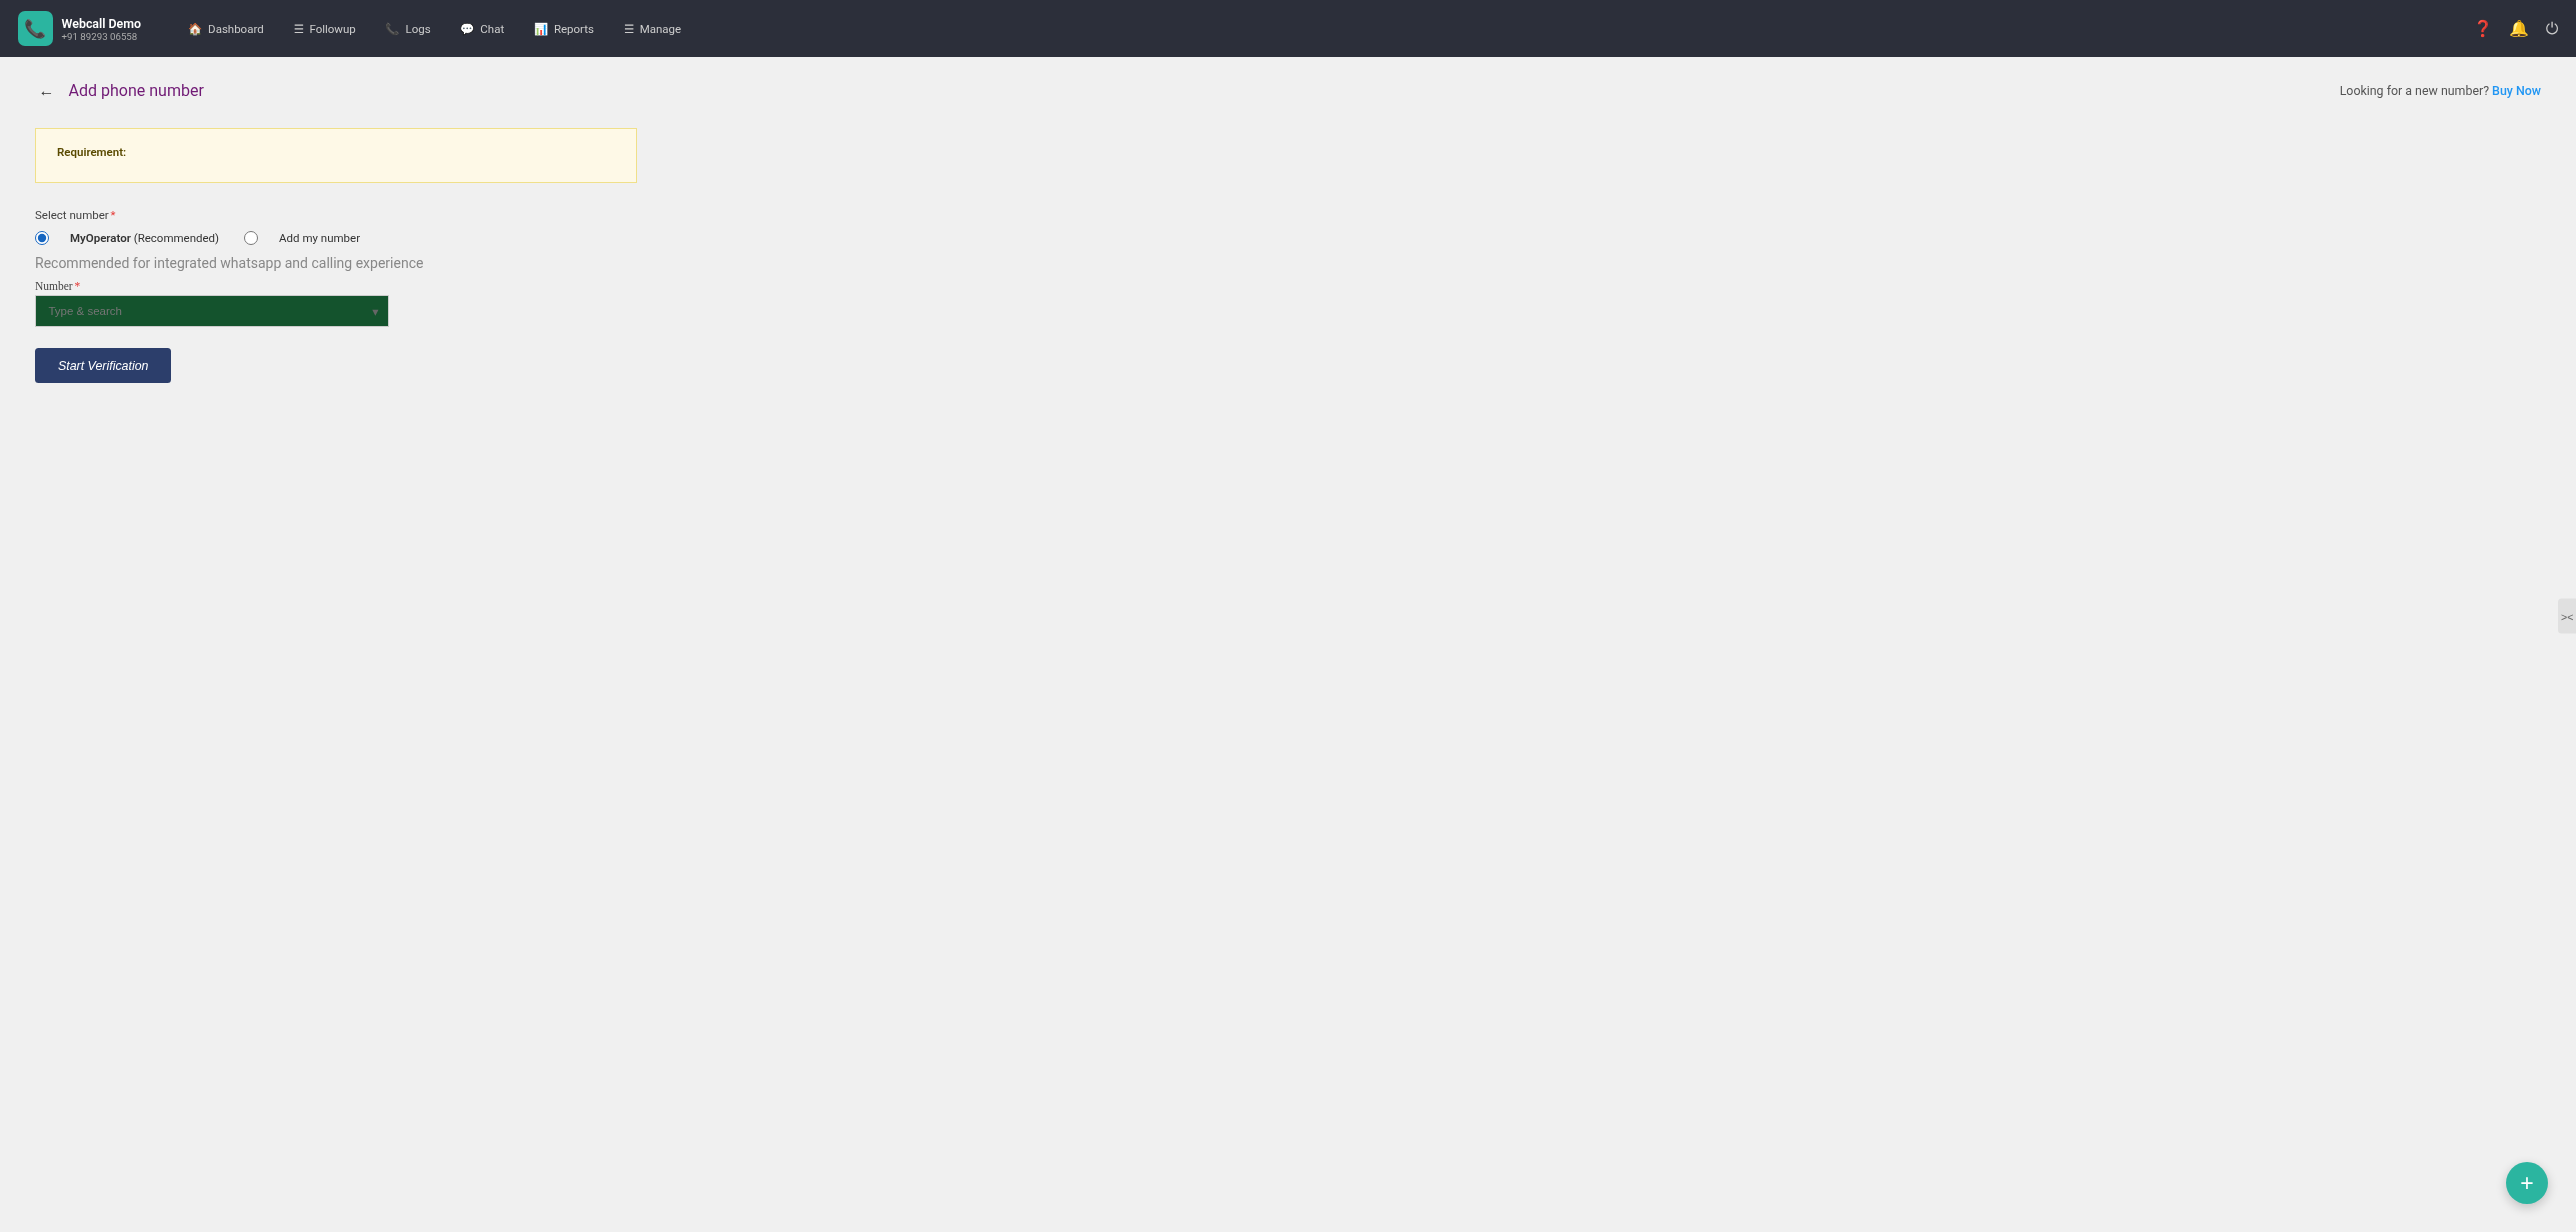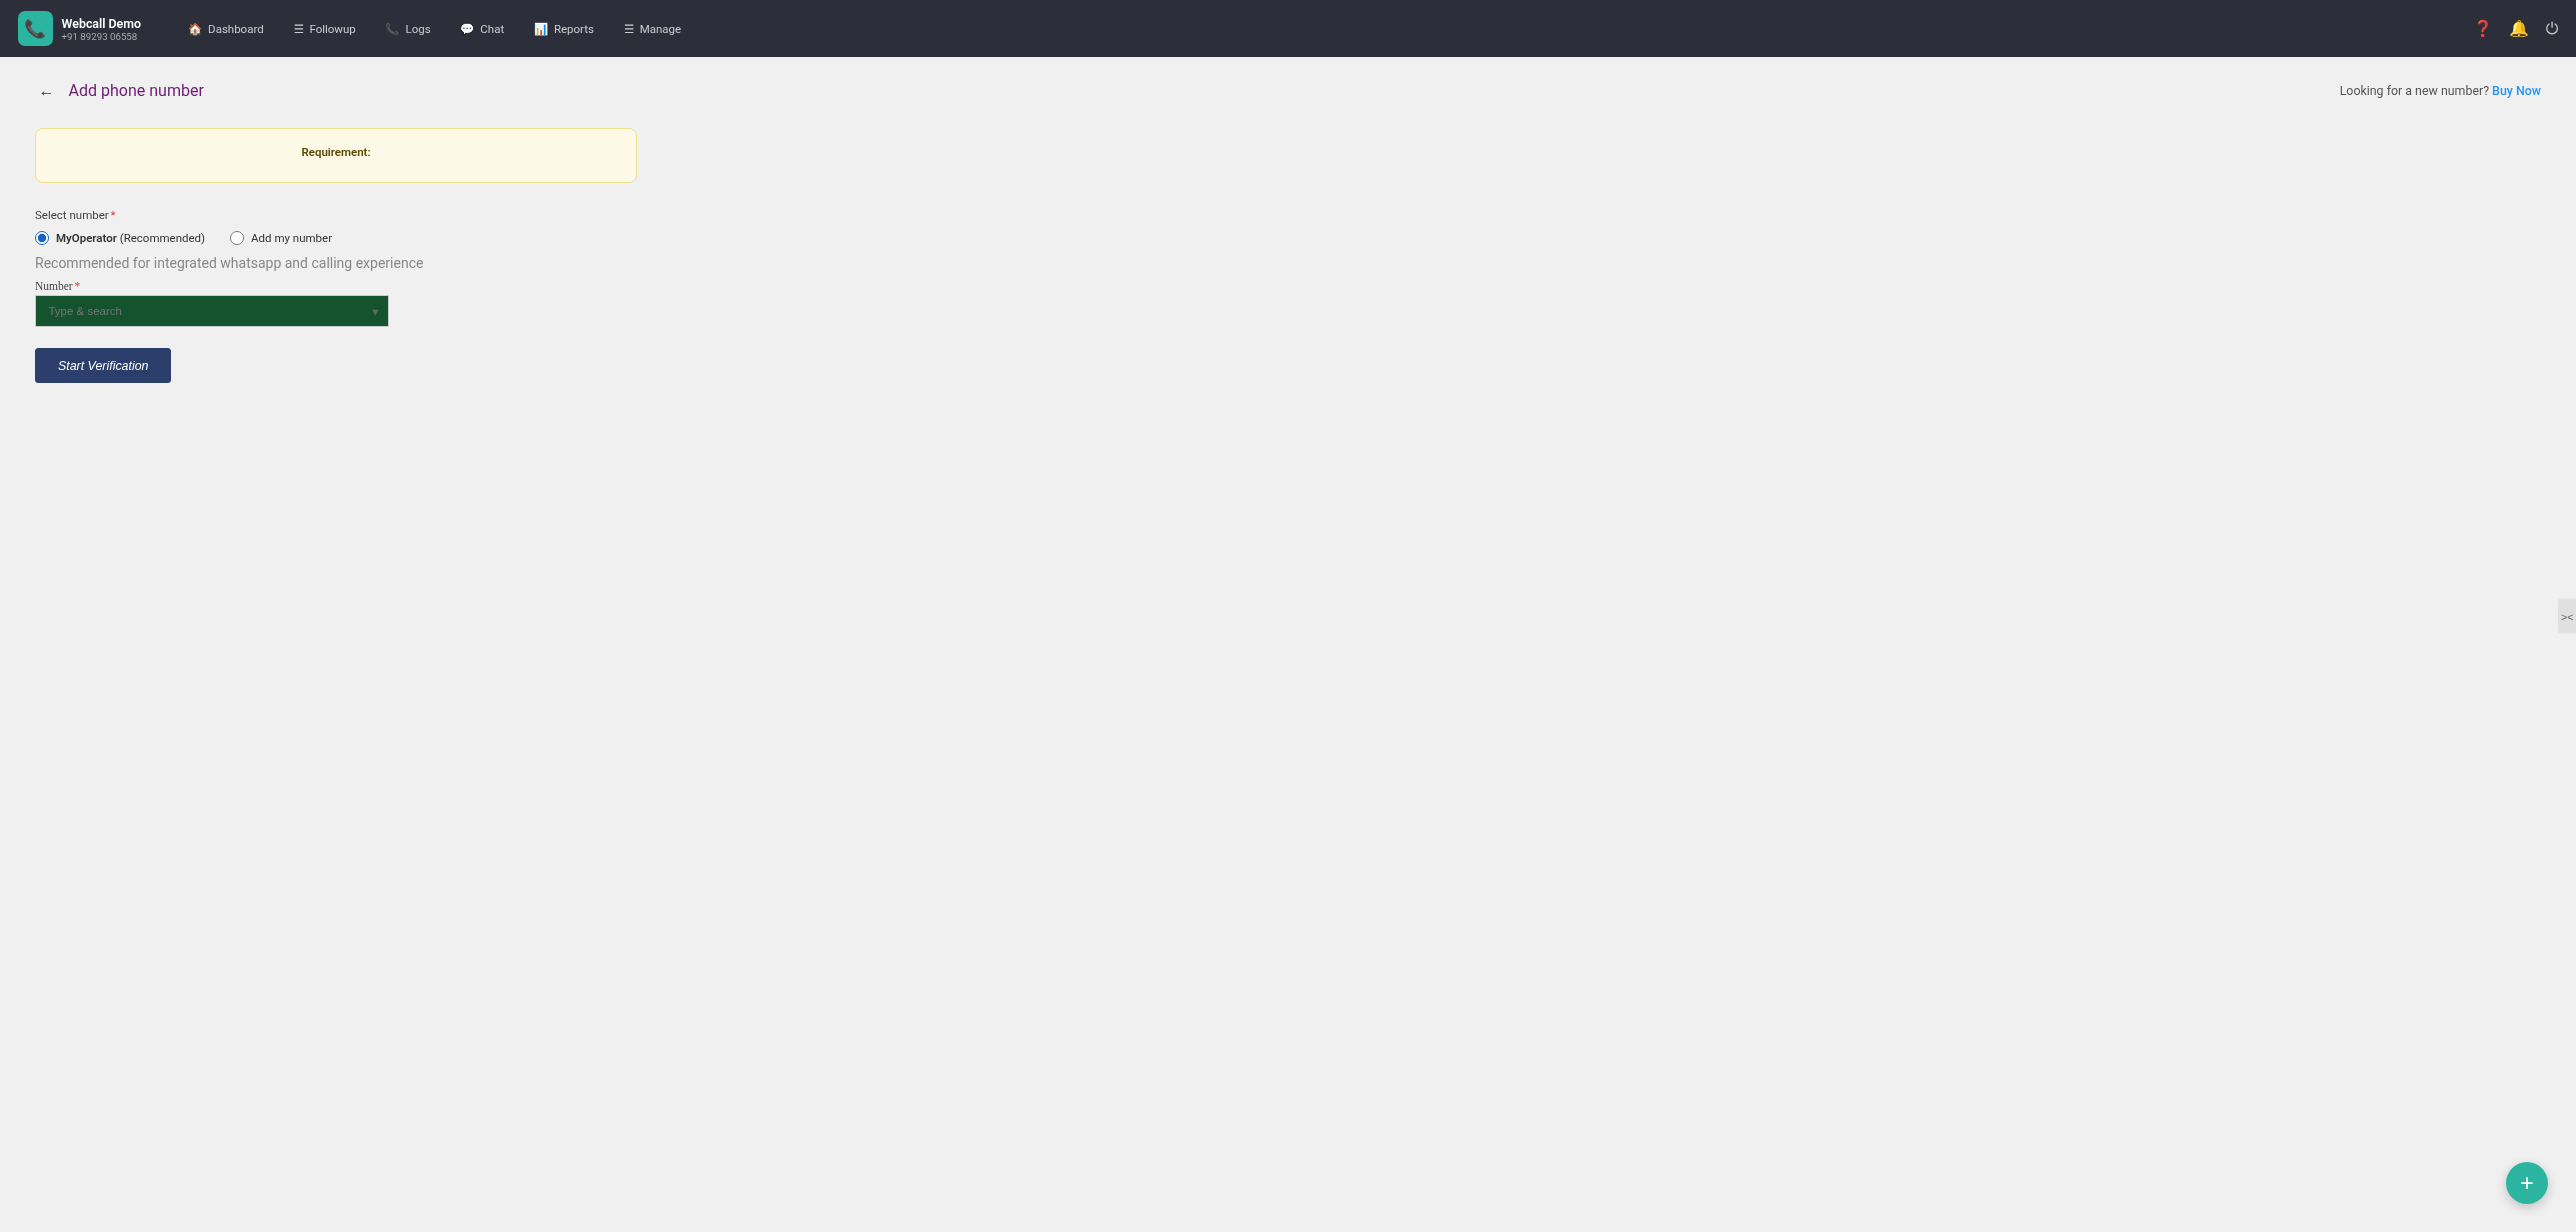--- a/index.html
+++ b/index.html
@@ -102,25 +102,24 @@
       color: #2196f3;
       text-decoration: none;
       font-weight: 500;
       text-align: right;
     }
 
     
     .requirement-box {
       background: #fef9e7;
       border: 0.9px solid #f0e08a;
-      border-radius: 8px;
+      border-radius: 0;
       padding: 16px 21px;
       margin-bottom: 25px;
       max-width: 602px;
-      text-align: center;
     }
     .requirement-title {
       font-size: 11.5px;
       font-weight: 600;
       color: #5a4a00;
       margin-bottom: 7px;
     }
     .requirement-list {
       list-style: none;
       padding: 0;
@@ -142,21 +141,21 @@
 
     .radio-group {
       display: flex;
       align-items: center;
       gap: 25px;
       margin-bottom: 10.6px;
     }
     .radio-option {
       display: flex;
       align-items: center;
-      gap: 7px;
+      gap: 21px;
       cursor: pointer;
       font-size: 11.5px;
       color: #333;
     }
     .radio-option input[type="radio"] {
       width: 14px;
       height: 14px;
       accent-color: #1565c0;
       cursor: pointer;
     }

